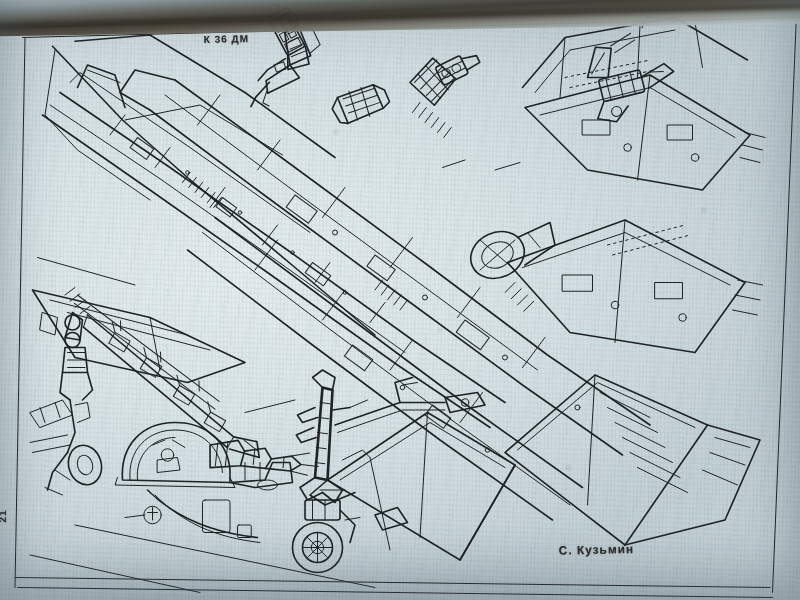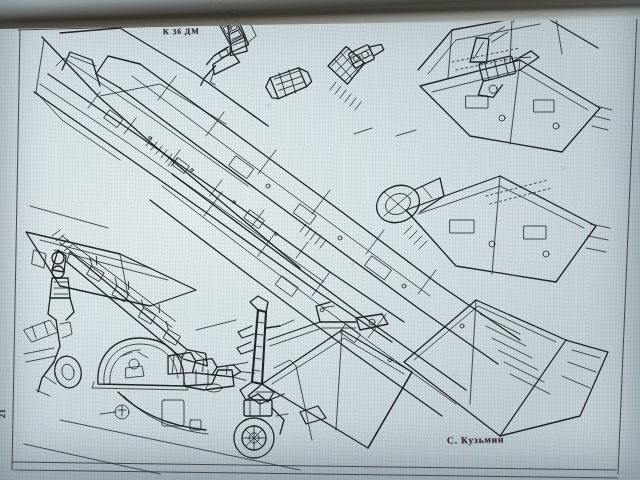--- a/index.html
+++ b/index.html
@@ -1,20 +1,20 @@
 <!DOCTYPE html>
 <html><head>
 <meta charset="utf-8">
 <style>
   html,body{margin:0;padding:0;background:#0b0d0e;}
   #page{
     position:relative;
     width:640px;height:480px;
     overflow:hidden;
-    font-family:Liberation Serif, serif;
+    font-family:Liberation Sans, sans-serif;
     background:
       radial-gradient(ellipse 70% 55% at 30% 45%, #e3ecee 0%, #d9e4e7 45%, #ccd8dc 78%, #c2cfd4 100%);
   }
   
   #grain{
     position:absolute;inset:0;
     background-image:
       repeating-linear-gradient(91deg, rgba(120,140,150,.07) 0 1px, rgba(255,255,255,0) 1px 3px),
       repeating-linear-gradient(2deg, rgba(110,130,145,.05) 0 1px, rgba(255,255,255,0) 1px 4px),
       radial-gradient(circle at 18% 62%, rgba(150,165,172,.18) 0 2px, transparent 3px),

